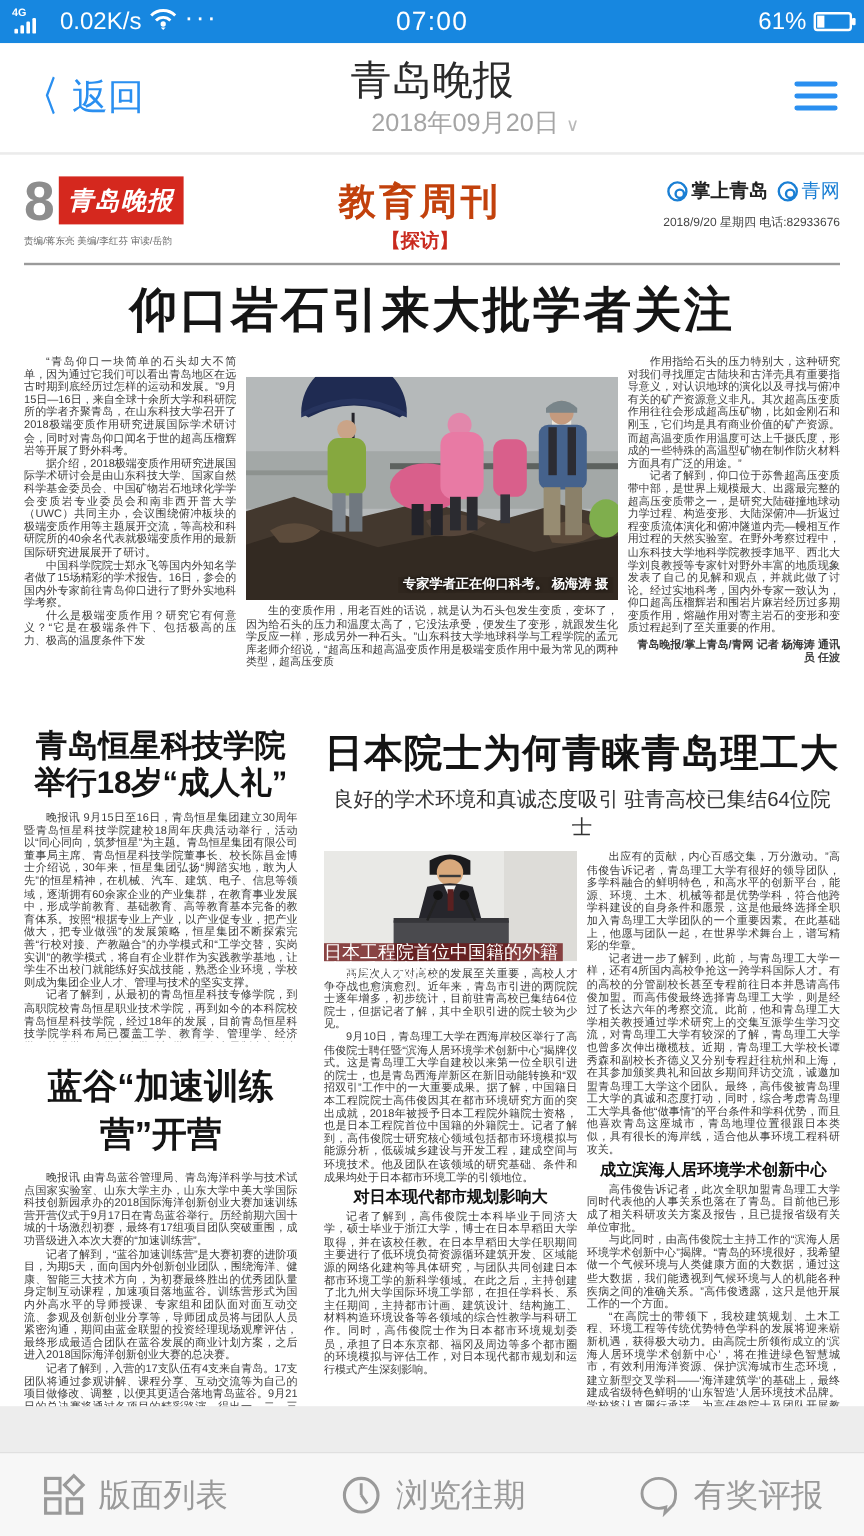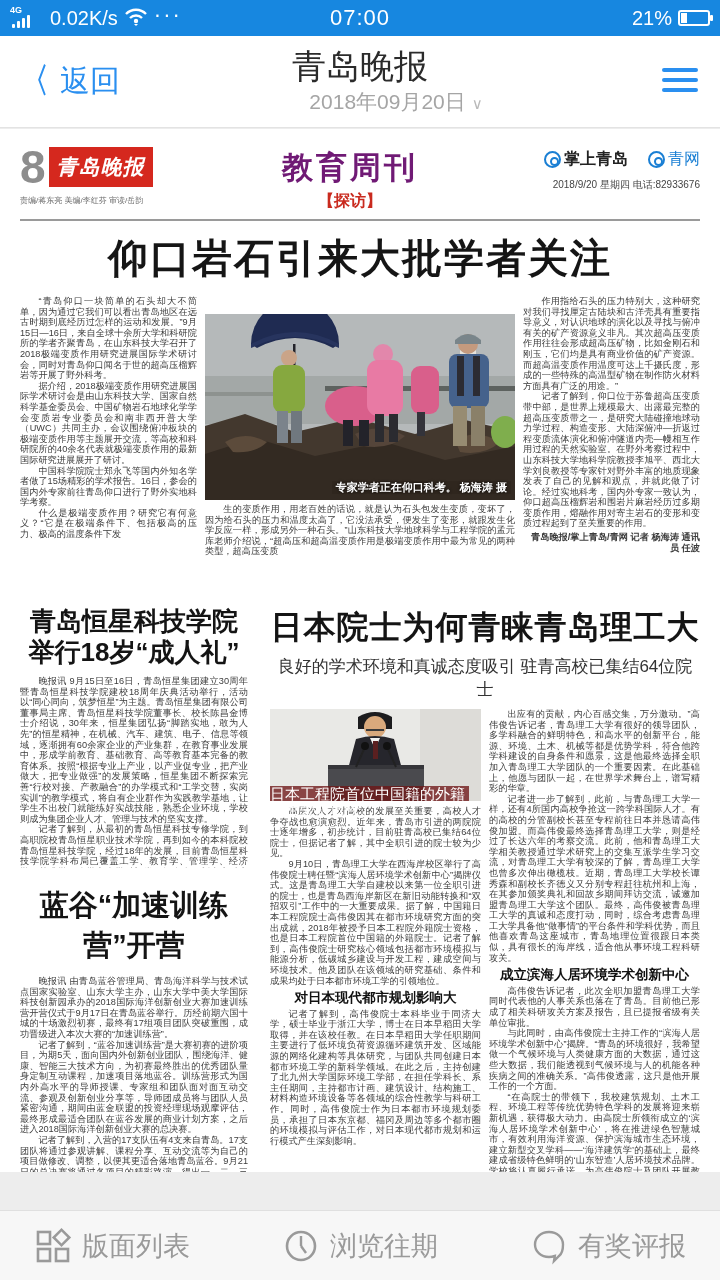--- a/index.html
+++ b/index.html
@@ -41,24 +41,24 @@
   .paper {
     position:absolute; top:129px; left:0; width:720px; height:1043px;
     background:#fff; padding:18px 20px 0 20px; overflow:hidden; color:#3c3c3c;
   }
   .masthead { position:relative; height:66px; }
   .mh-left { position:absolute; left:0; top:0; width:200px; }
   .mh-num { float:left; font-size:46px; font-weight:bold; color:#8d8d8d; line-height:40px; margin-right:3px; }
   .mh-paper { float:left; background:#d5281e; color:#fff; font-size:21px; font-weight:bold; padding:6px 8px; letter-spacing:1px; font-style:italic; }
   .mh-staff { clear:both; padding-top:8px; font-size:8px; color:#6a6a6a; white-space:nowrap; }
   .mh-center { position:absolute; left:200px; right:220px; top:0; text-align:center; }
-  .mh-section { font-size:31px; font-weight:900; color:#701a75; letter-spacing:3px; }
+  .mh-section { font-size:31px; font-weight:900; color:#c2410c; letter-spacing:3px; }
   .mh-tag { font-size:16px; font-weight:bold; color:#c92a1e; margin-top:2px; }
   .mh-right { position:absolute; right:0; top:2px; width:215px; }
-  .mh-logos { display:flex; align-items:flex-end; justify-content:flex-end; gap:20px; }
+  .mh-logos { display:flex; align-items:flex-end; justify-content:flex-end; gap:8px; }
   .logo-item { display:flex; align-items:center; gap:3px; }
   .spiral { width:17px; height:17px; border:2px solid #1a7fd4; border-radius:50%; position:relative; }
   .spiral::after { content:""; position:absolute; left:4px; top:4px; width:5px; height:5px; border:2px solid #1a7fd4; border-radius:50%; }
   .logo-t1 { font-size:16px; font-weight:bold; color:#222; }
   .logo-t2 { font-size:16px; font-weight:normal; color:#1a7fd4; }
   .mh-dateline { text-align:right; font-size:10px; color:#444; margin-top:8px; }
   .mh-rule { border-top:2px solid #9a9a9a; margin-top:6px; }
   .lead-hl { text-align:center; font-size:40px; font-weight:900; color:#151515; letter-spacing:2px; margin-top:10px; }
   .lead-sub { text-align:center; font-size:19px; color:#3a3a3a; margin-top:6px; letter-spacing:1px; }
   .cols { display:flex; gap:8px; margin-top:10px; height:296px; overflow:hidden; }
@@ -120,21 +120,21 @@
         <path d="M2 8 A14 14 0 0 1 22 8" stroke="#fff" stroke-width="2.4" fill="none"></path>
         <path d="M6 12 A8.5 8.5 0 0 1 18 12" stroke="#fff" stroke-width="2.4" fill="none"></path>
         <circle cx="12" cy="15" r="2.2" fill="#fff"></circle>
         <path d="M10 18 L14 18 L12 20 Z" fill="#fff"></path>
       </svg>
     </span>
     <span class="dots">···</span>
   </div>
   <div class="sb-center">07:00</div>
   <div class="sb-right">
-    <span>21%</span>
+    <span>61%</span>
     <span class="battery">
         <i></i>
       </span>
   </div>
 </div>
 
 <div class="nav-bar">
   <div class="nav-back">
     <span class="chev">〈</span>
     <span>返回</span>

